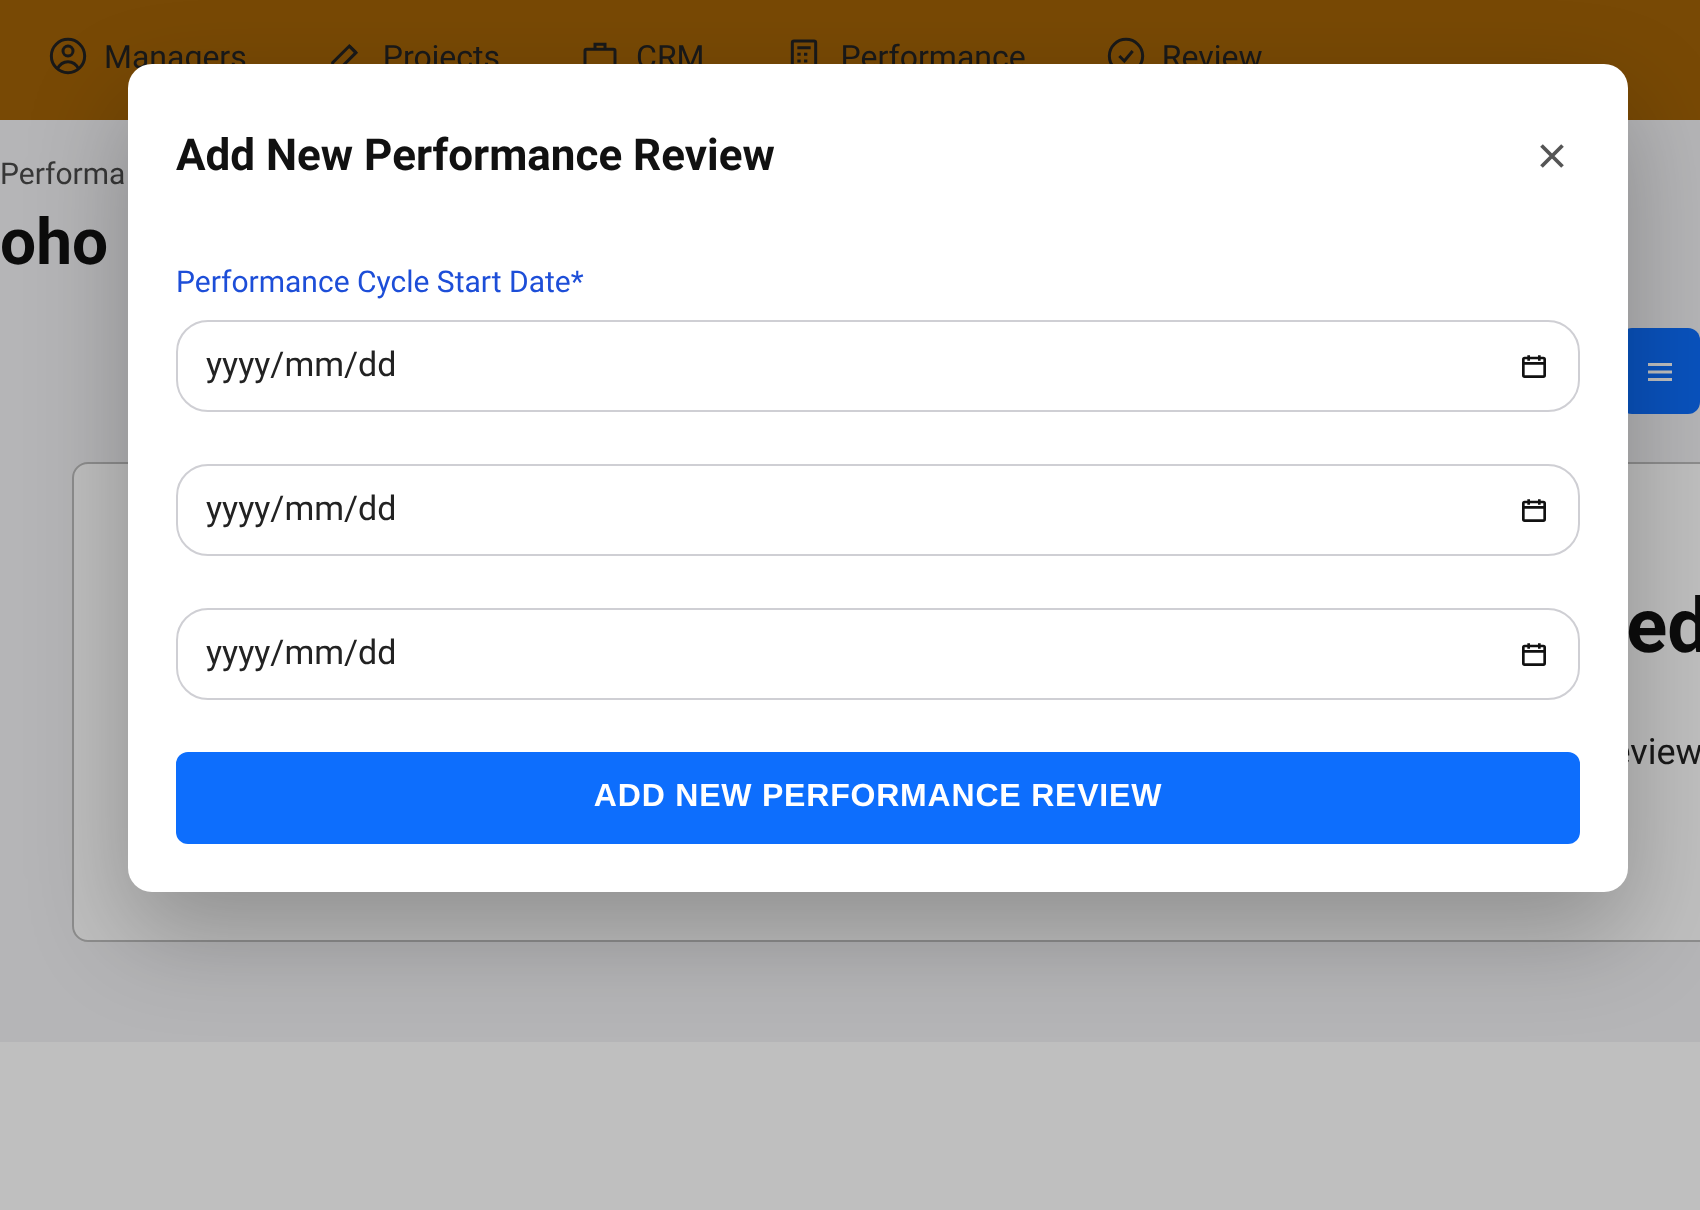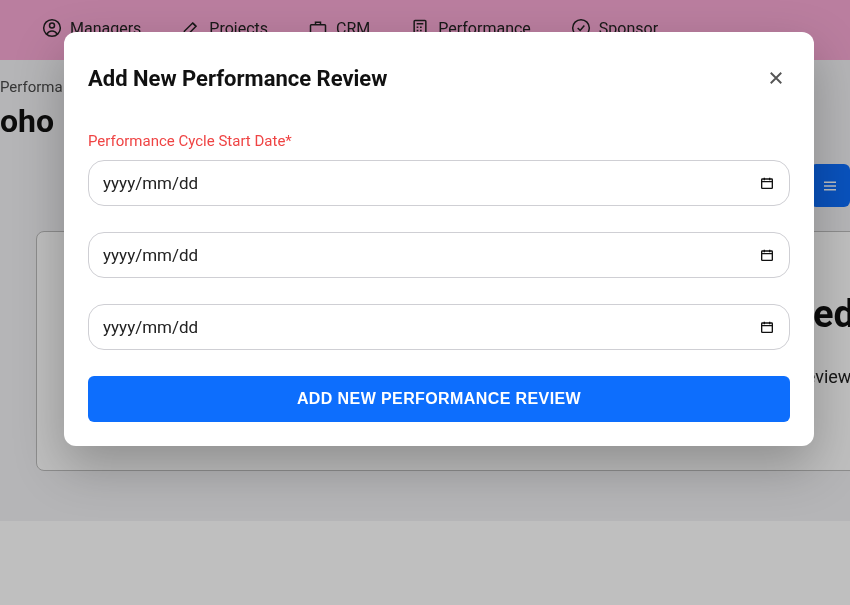--- a/index.html
+++ b/index.html
@@ -14,24 +14,24 @@
     .bg-overlay {
       position: absolute;
       inset: 0;
       background: rgba(0,0,0,0.25);
       z-index: 5;
     }
     .topnav {
       display: flex;
       align-items: center;
       gap: 40px;
-      padding: 18px 28px 22px 42px;
+      padding: 18px 28px 22px 24px;
       font-size: 16px;
       color: #222;
-      background: #f9a8d4;
+      background: #a16207;
     }
     .topnav-item {
       display: flex;
       align-items: center;
       gap: 8px;
       cursor: pointer;
     }
     .topnav-item svg { width: 20px; height: 20px; stroke: #222; fill: none; stroke-width: 1.8; }
     .gray-band {
       background: #f2f2f4;
@@ -123,21 +123,21 @@
       width: 28px;
       height: 28px;
       display: flex;
       align-items: center;
       justify-content: center;
     }
     .close-btn svg { width: 18px; height: 18px; stroke: #555; stroke-width: 2.5; }
     .form-group { margin-bottom: 26px; }
     .form-label {
       font-size: 15px;
-      color: #ef4444;
+      color: #1d4ed8;
       margin-bottom: 10px;
       display: block;
     }
     .date-input {
       width: 100%;
       border: 1px solid #cfcfd4;
       border-radius: 16px;
       padding: 12px 14px;
       display: flex;
       justify-content: space-between;
@@ -193,21 +193,21 @@
           <rect x="5" y="3" width="14" height="18" rx="1"></rect>
           <path d="M8 7h8M8 11h2M12 11h2M8 15h2M12 15h2"></path>
         </svg>
       <span>Performance</span>
     </div>
     <div class="topnav-item">
       <svg viewBox="0 0 24 24">
           <circle cx="12" cy="12" r="10"></circle>
           <path d="M8 12l3 3 5-6"></path>
         </svg>
-      <span>Sponsor</span>
+      <span>Review</span>
     </div>
   </div>
 
   <div class="gray-band">
     <div class="breadcrumb">Performa</div>
     <div class="page-title">oho I</div>
     <div class="tab-row">
       <div class="tab-btn">
         <svg viewBox="0 0 24 24">
             <circle cx="9" cy="8" r="3"></circle>

